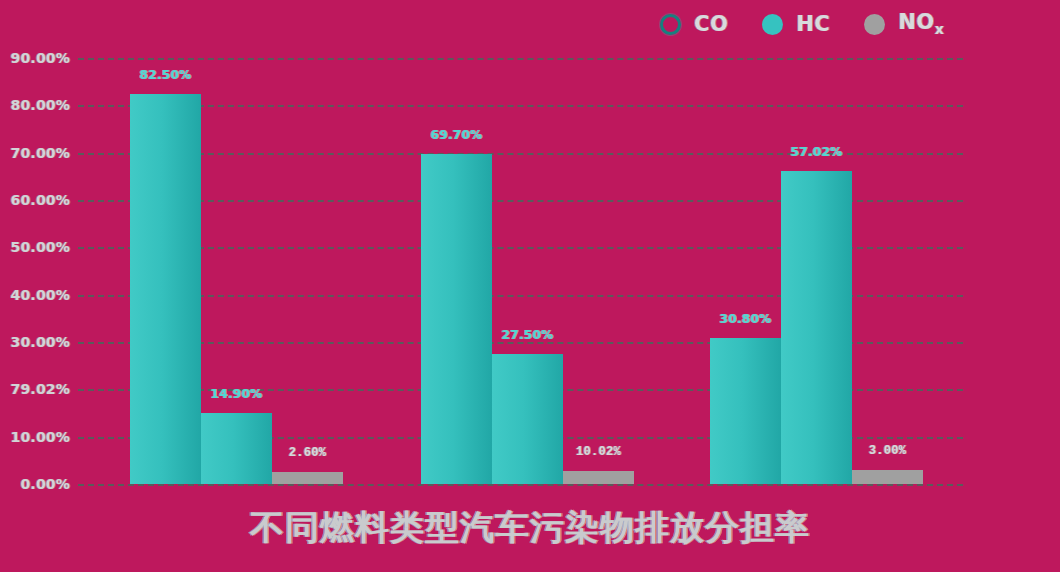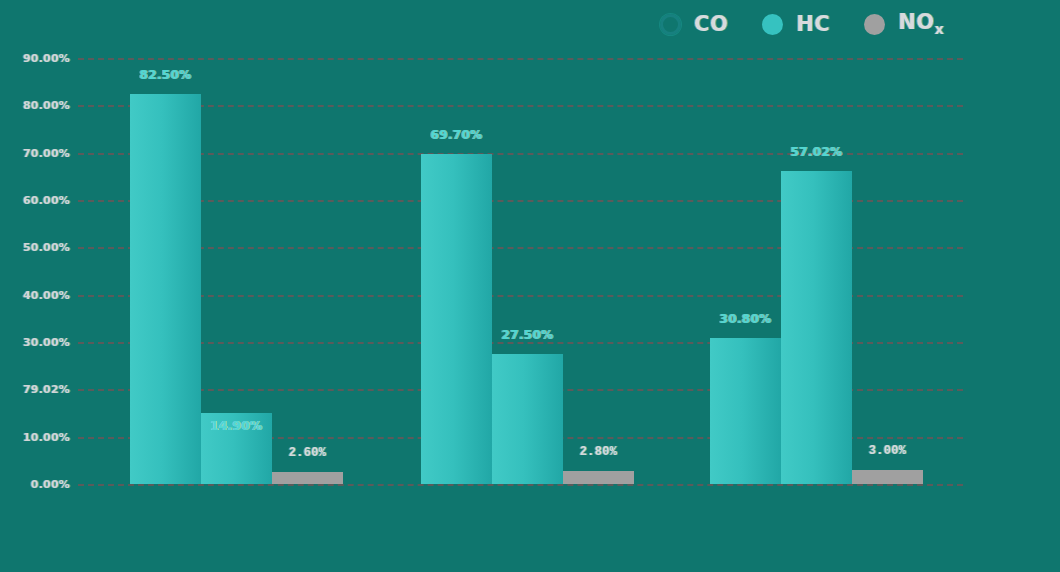--- a/index.html
+++ b/index.html
@@ -11,21 +11,21 @@
     width: 1060px;
     height: 572px;
     overflow: hidden;
     font-family: "DejaVu Sans", "Liberation Sans", sans-serif;
     position: relative;
   }
 
   #chart-root {
     position: absolute;
     inset: 0;
-    background: #0f766e;
+    background: #be185d;
   }
 
   
   .legend {
     position: absolute;
     top: 8px;
     left: 660px;
     height: 32px;
     display: flex;
     align-items: center;
@@ -83,21 +83,21 @@
     height: 0;
     border-top: 2px dashed #5b5b5b;
   }
   .ylabel {
     position: absolute;
     left: -72px;
     width: 64px;
     text-align: right;
     transform: translateY(-50%);
     color: #d2d4d6;
-    font-size: 11px;
+    font-size: 14px;
     font-weight: bold;
     letter-spacing: 0.2px;
     text-shadow: -1px 0 0 rgba(120,200,255,0.5), 1px 0 0 rgba(255,235,120,0.4);
     white-space: nowrap;
   }
 
   .bar {
     position: absolute;
     bottom: 0;
   }
@@ -178,31 +178,32 @@
       <div class="ylabel" style="top: 142px;">60.00%</div>
       <div class="gridline" style="top: 94.6667px;"></div>
       <div class="ylabel" style="top: 94.6667px;">70.00%</div>
       <div class="gridline" style="top: 47.3333px;"></div>
       <div class="ylabel" style="top: 47.3333px;">80.00%</div>
       <div class="gridline" style="top: 0px;"></div>
       <div class="ylabel" style="top: 0px;">90.00%</div>
       <div class="bar co" style="left: 52px; width: 71px; height: 390.5px;"></div>
       <div class="bar-label teal" style="left: 87.5px; top: 9.5px;">82.50%</div>
       <div class="bar hc" style="left: 123px; width: 71px; height: 70.5267px;"></div>
-      <div class="bar-label teal" style="left: 158.5px; top: 329.473px; margin-top: 32px;">14.90%</div>
+      <div class="bar-label teal" style="left: 158.5px; top: 329.473px;">14.90%</div>
       <div class="bar nox" style="left: 194px; width: 71px; height: 12.3067px;"></div>
       <div class="bar-label gray" style="left: 229.5px; top: 387.693px;">2.60%</div>
       <div class="bar co" style="left: 343px; width: 71px; height: 329.913px;"></div>
       <div class="bar-label teal" style="left: 378.5px; top: 70.0867px;">69.70%</div>
       <div class="bar hc" style="left: 414px; width: 71px; height: 130.167px;"></div>
       <div class="bar-label teal" style="left: 449.5px; top: 269.833px;">27.50%</div>
       <div class="bar nox" style="left: 485px; width: 71px; height: 13.2533px;"></div>
-      <div class="bar-label gray" style="left: 520.5px; top: 386.747px;">2.80%</div>
+      <div class="bar-label gray" style="left: 520.5px; top: 386.747px;">10.02%</div>
       <div class="bar co" style="left: 632px; width: 71px; height: 145.787px;"></div>
       <div class="bar-label teal" style="left: 667.5px; top: 254.213px;">30.80%</div>
       <div class="bar hc" style="left: 703px; width: 71px; height: 313.347px;"></div>
       <div class="bar-label teal" style="left: 738.5px; top: 86.6533px;">57.02%</div>
       <div class="bar nox" style="left: 774px; width: 71px; height: 14.2px;"></div>
       <div class="bar-label gray" style="left: 809.5px; top: 385.8px;">3.00%</div>
     </div>
 
+  <div class="chart-title">不同燃料类型汽车污染物排放分担率</div>
 
 </div>
 
 </body></html>

